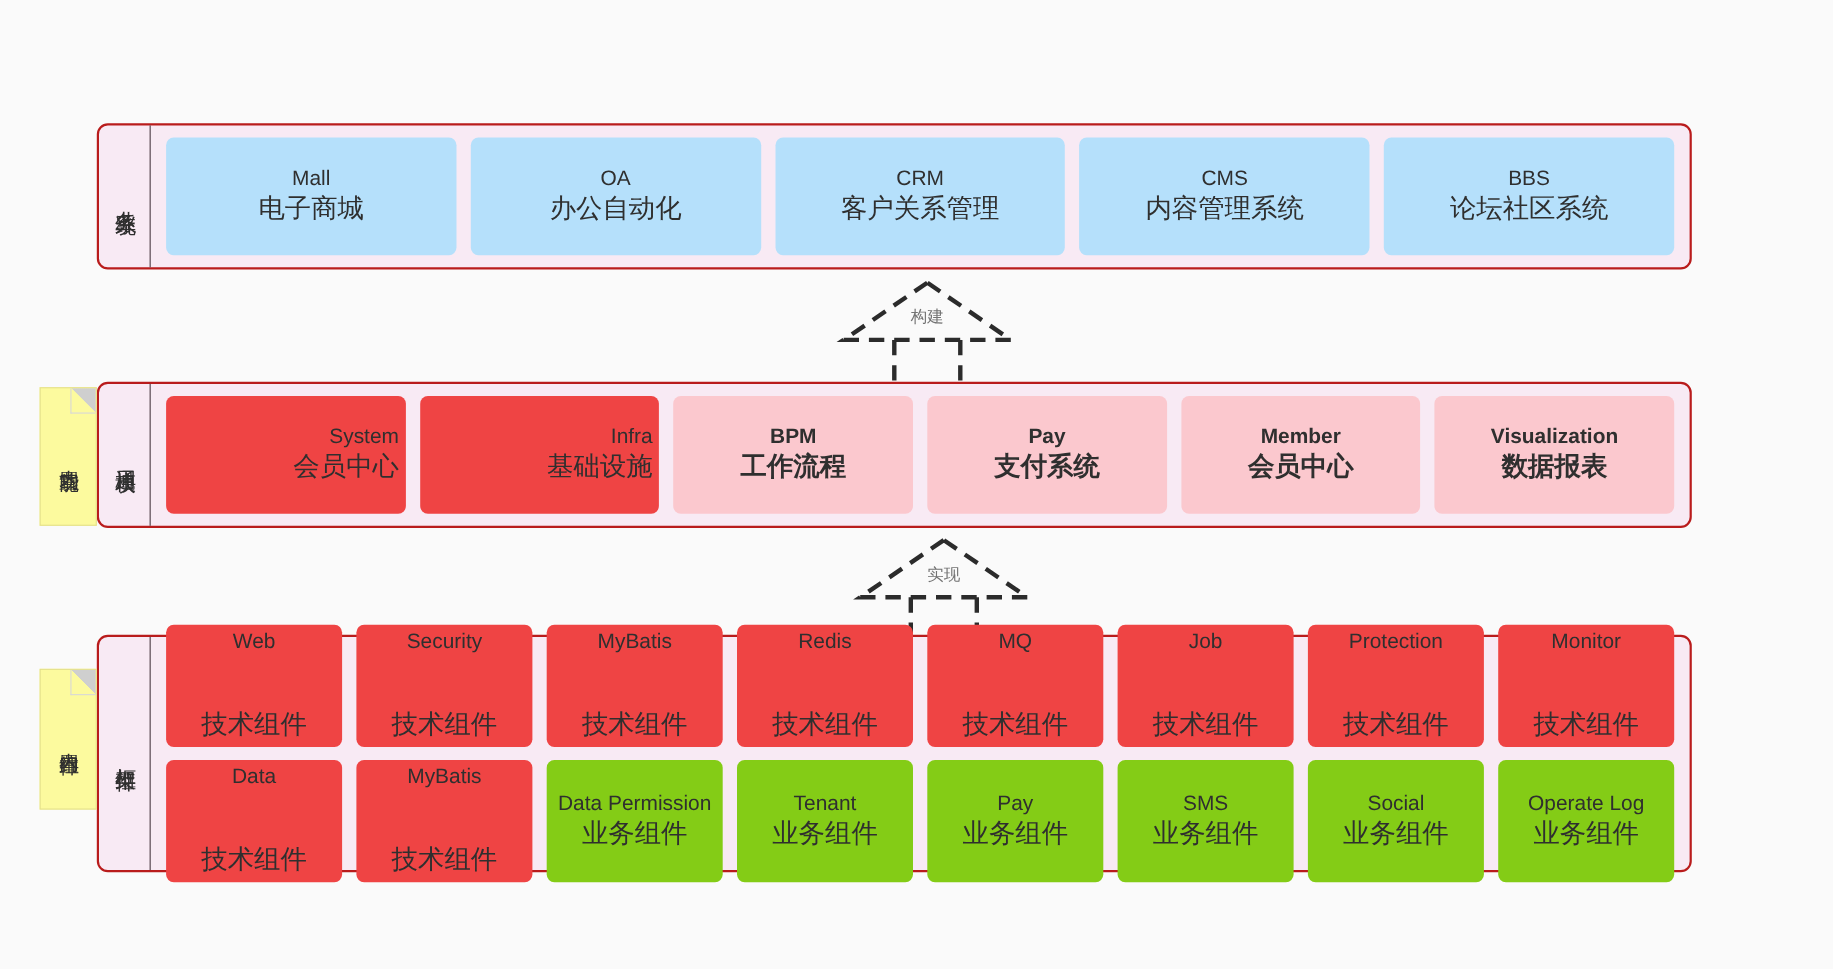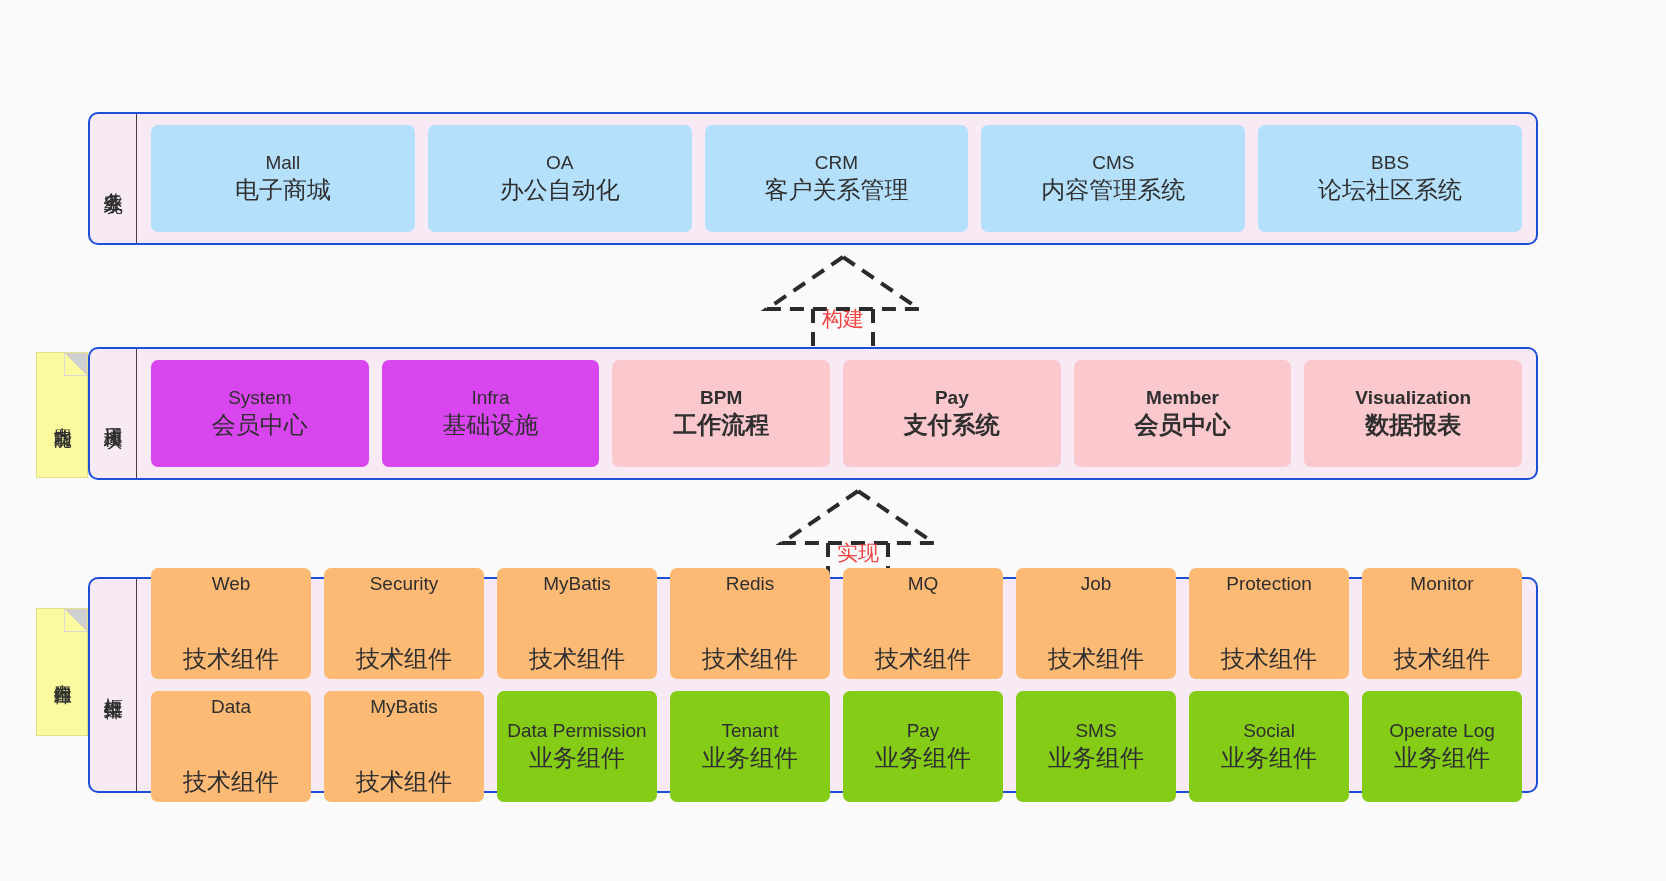--- a/index.html
+++ b/index.html
@@ -19,21 +19,21 @@
   .canvas {
     position: absolute;
     inset: 0;
   }
 
   
   .layer {
     position: absolute;
     box-sizing: border-box;
     background: #f8eaf4;
-    border: 2px solid #1d4ed8;
+    border: 2px solid #b91c1c;
     border-radius: 10px;
     display: flex;
     align-items: stretch;
   }
 
   .layer-label {
     flex: 0 0 46px;
     border-right: 1.5px solid #4a3b43;
     display: flex;
     align-items: center;
@@ -75,44 +75,44 @@
     font-size: 19px;
     line-height: 1.28;
     color: #2f2f2f;
     padding: 4px 6px;
     box-sizing: border-box;
   }
   .card .line2 { font-size: 24px; }
 
   
   .c-blue        { background: #b5e0fb; }
-  .c-red-strong  { background: #d946ef; }
+  .c-red-strong  { background: #ef4444; align-items: flex-end; }
   .c-red-light   { background: #fbc8ce; font-weight: bold; }
-  .c-green-strong{ background: #fdba74; gap: 48px; }
+  .c-green-strong{ background: #ef4444; gap: 48px; }
   .c-green-light { background: #84cc16; }
 
   
   #layer-business { left: 88px;  top: 112px; width: 1450px; height: 133px; }
   #layer-common   { left: 88px;  top: 347px; width: 1450px; height: 133px; }
   #layer-framework{ left: 88px;  top: 577px; width: 1450px; height: 216px; }
 
   
   .connector {
     position: absolute;
     width: 180px;
     height: 98px;
   }
   .connector svg { display: block; }
   .connector .conn-label {
     position: absolute;
     left: 50%;
-    top: 52px;
+    top: 26px;
     transform: translateX(-50%);
-    font-size: 21px;
-    color: #ef4444;
+    font-size: 15px;
+    color: #737373;
     background: transparent;
     padding: 0 2px;
     white-space: nowrap;
   }
   #connector-build   { left: 753px; top: 253px; }
   #connector-implement{ left: 768px; top: 487px; }
 
   
   .note {
     position: absolute;

